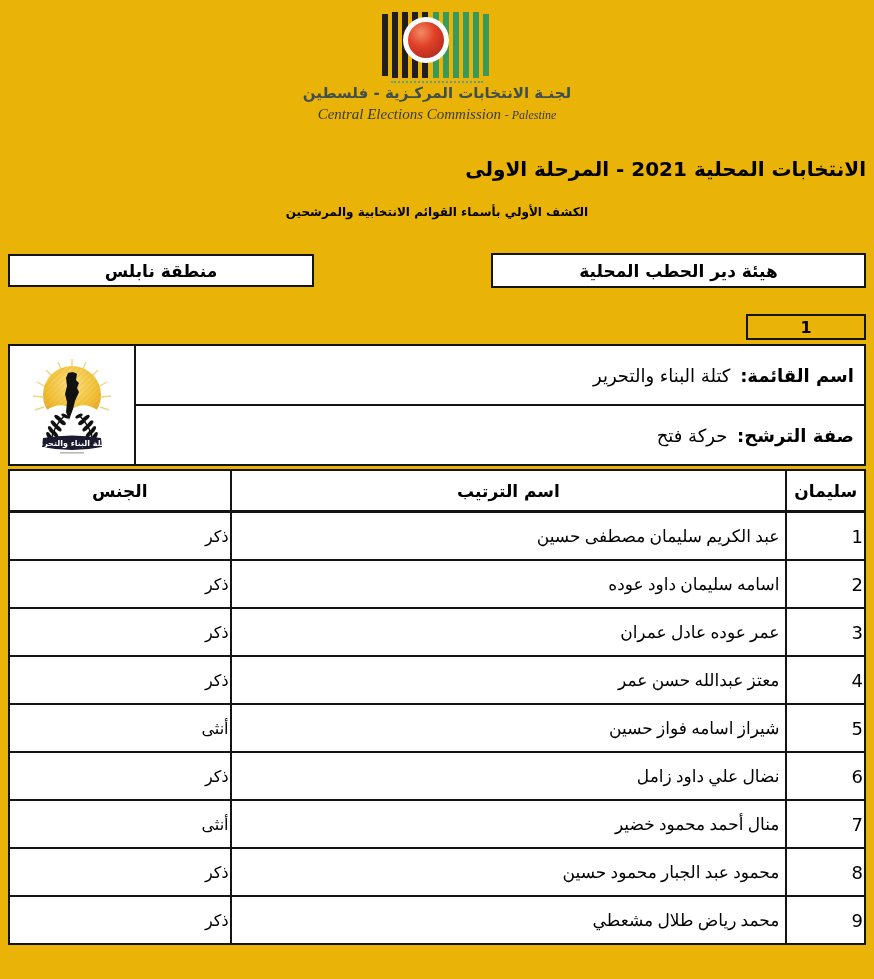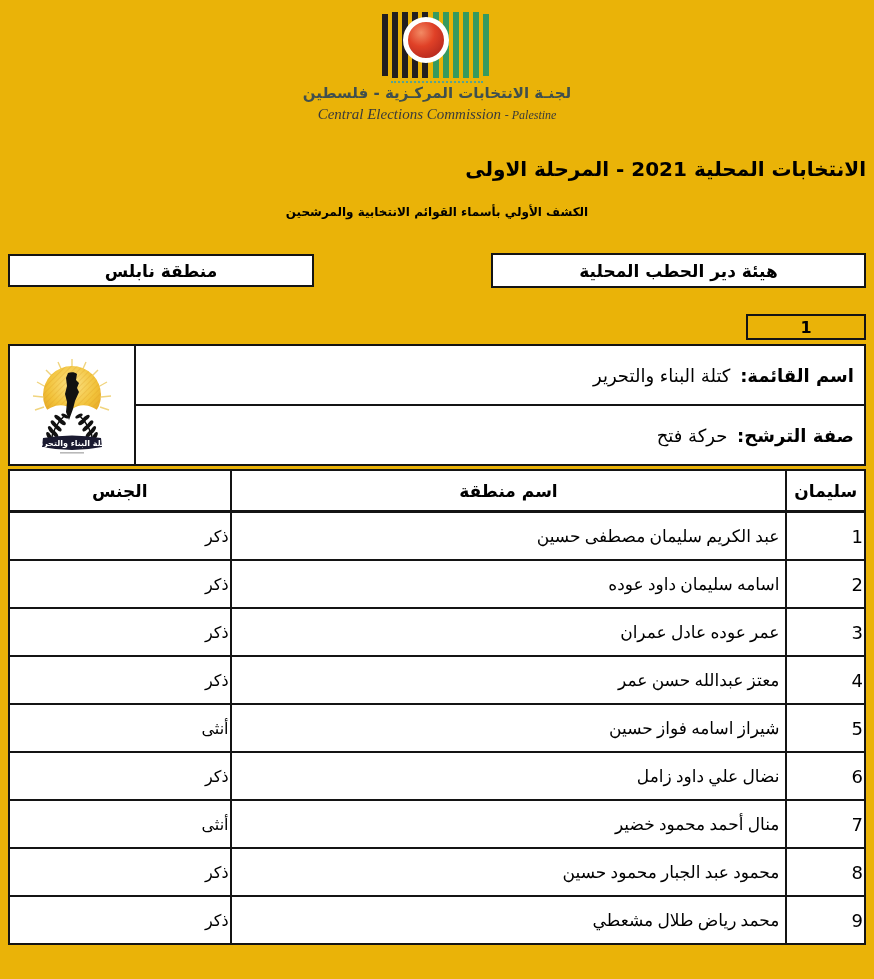--- a/index.html
+++ b/index.html
@@ -176,21 +176,21 @@
 
   <table class="candidates">
     <colgroup>
         <col class="col-rank">
         <col class="col-name">
         <col class="col-gender">
       </colgroup>
     <thead>
       <tr>
         <th>سليمان</th>
-        <th>اسم منطقة</th>
+        <th>اسم الترتيب</th>
         <th>الجنس</th>
       </tr>
     </thead>
     <tbody>
       <tr>
         <td class="cell-rank">1</td>
         <td class="cell-name">عبد الكريم سليمان مصطفى حسين</td>
         <td class="cell-gender">ذكر</td>
       </tr>
       <tr>

